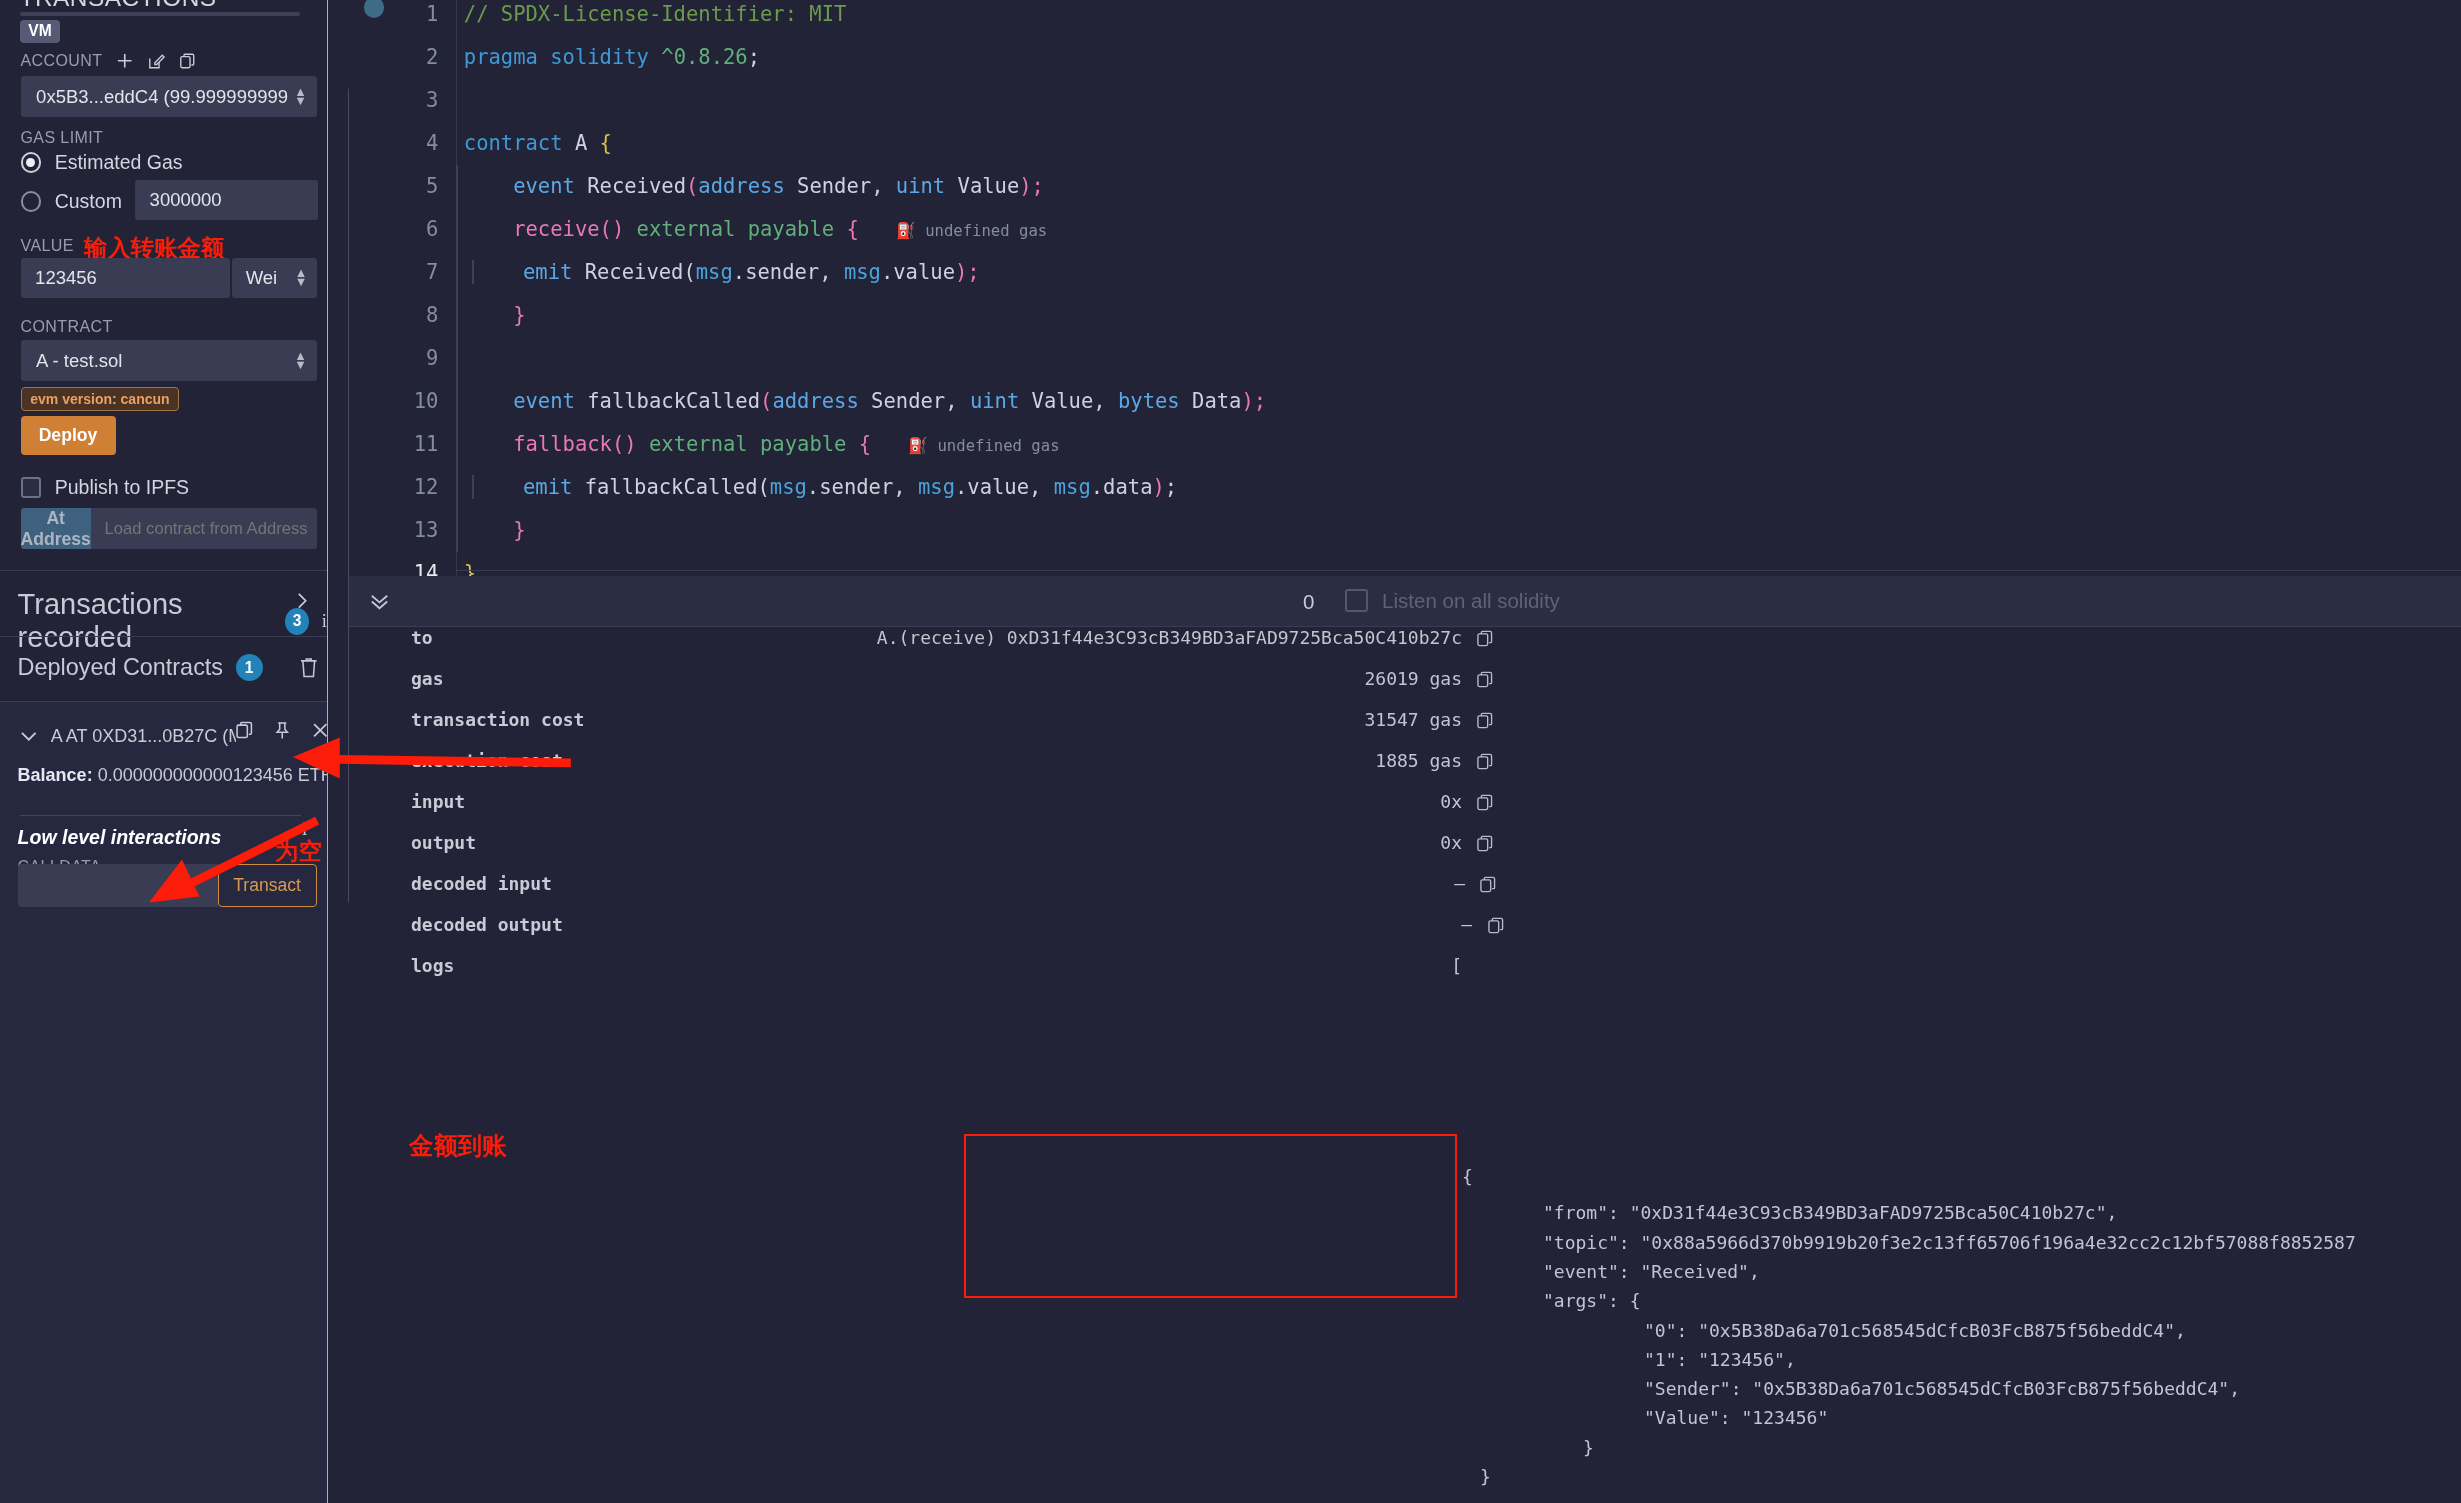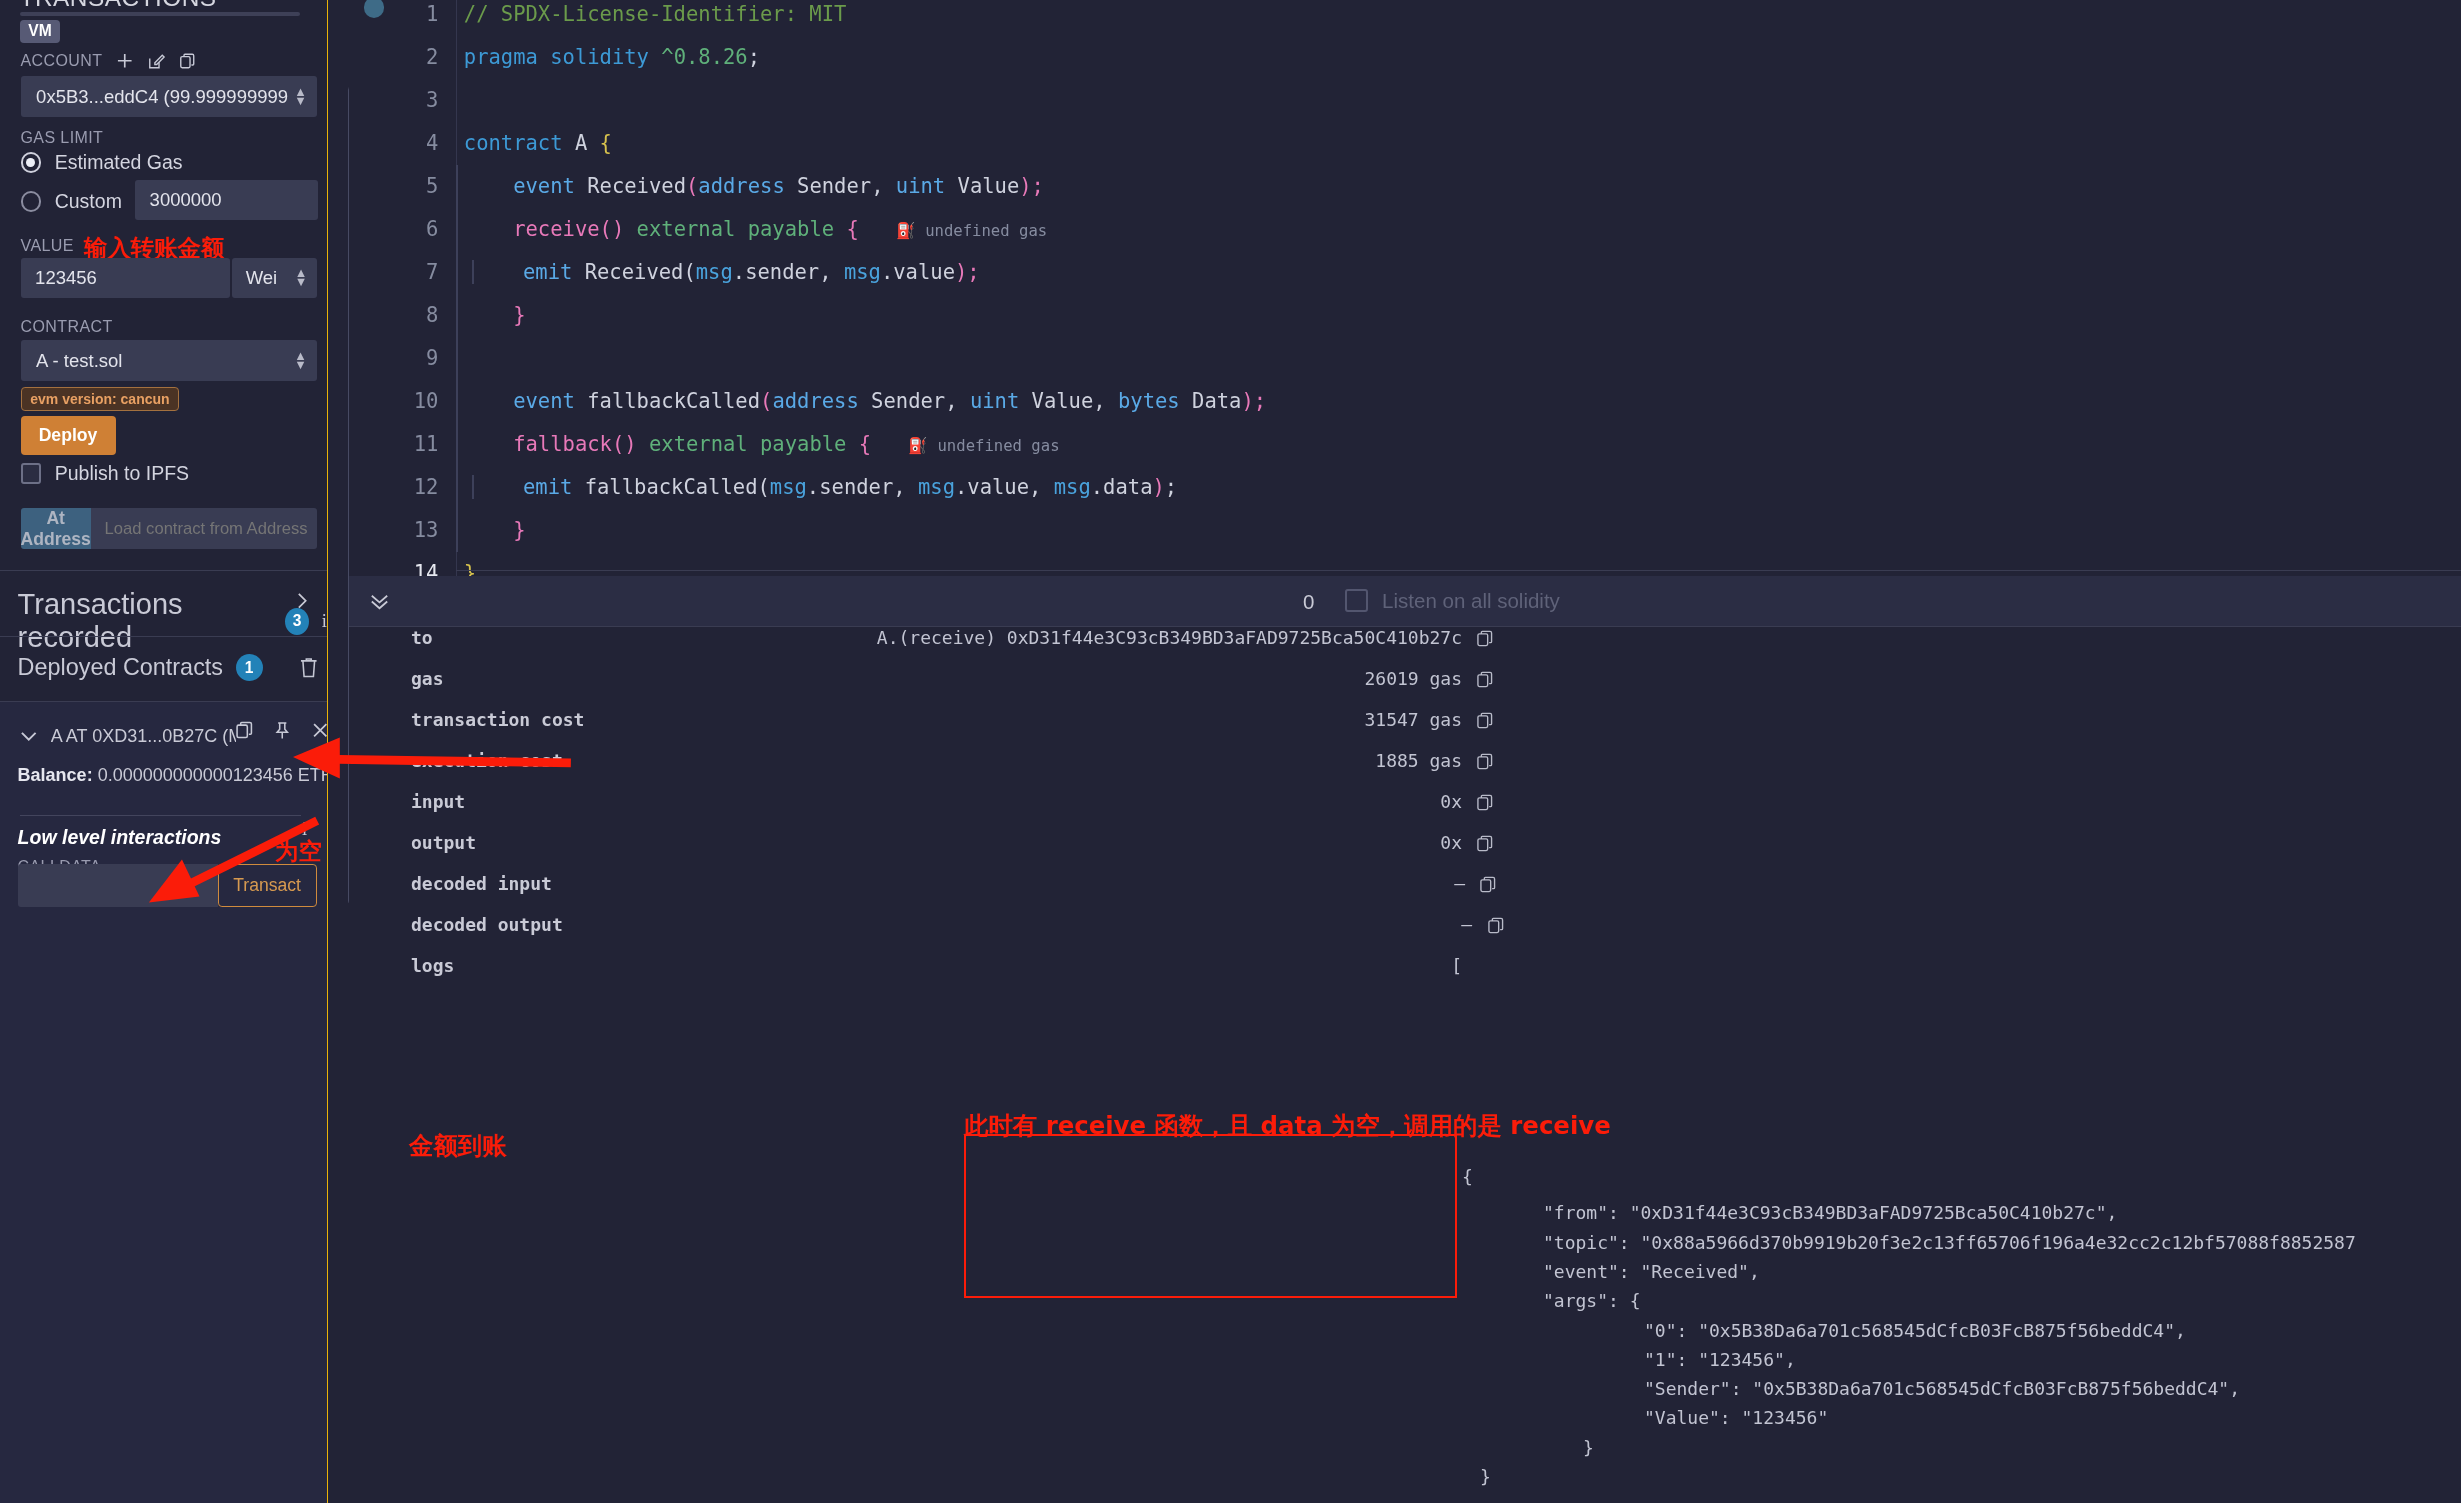--- a/index.html
+++ b/index.html
@@ -98,21 +98,21 @@
     position: absolute; left: 20.5px; top: 387px;
     background: #4b3324; border: 1px solid #a4713f; border-radius: 3.9px;
     color: #e8a063; font-size: 14px; font-weight: bold;
     padding: 2.9px 8.8px;
   }
   #deploy-btn {
     position: absolute; left: 20.5px; top: 416px; width: 95px; height: 39px;
     background: #cf8035; border: none; border-radius: 3.9px;
     color: #fff; font-size: 17.6px; font-weight: bold; cursor: pointer;
   }
-  #ipfs-row { position: absolute; left: 20.5px; top: 462px; display: flex; align-items: center; gap: 13.7px; text-align: right; }
+  #ipfs-row { position: absolute; left: 20.5px; top: 476px; display: flex; align-items: center; gap: 13.7px; text-align: right; }
   .cbx {
     width: 20.5px; height: 20.5px; border: 2px solid #6d7087;
     border-radius: 2.9px; background: #2b2d42; display: inline-block;
   }
   #ipfs-label { color: #d4d5e0; font-size: 19.5px; }
   #ataddr-group {
     position: absolute; left: 20.5px; top: 508px; width: 296px; height: 41px;
     display: flex; border-radius: 2.9px; overflow: hidden;
   }
   #at-address-btn {
@@ -528,21 +528,20 @@
             </svg></span>
         </div>
         <div class="txrow" style="top: 328px;">
           <span class="txkey">logs</span>
           <span class="txval" style="left: 1113px; transform: translateX(-100%);">[</span>
         </div>
       </div>
   </div>
 
   <div id="annot-amount">金额到账</div>
-  <div id="annot-receive">此时有 receive 函数，且 data 为空，调用的是 receive</div>
   <div id="json-box"></div>
 
   <svg class="arrow" style="left:283px; top:722px; width:293px; height:78px;" viewBox="0 0 300 80" width="293" height="78">
     <path d="M295,42 L40,38" stroke="#fb1c09" stroke-width="9" fill="none"></path>
     <path d="M10,36 L58,16 L58,58 Z" fill="#fb1c09"></path>
   </svg>
   <svg class="arrow" style="left:137px; top:809px; width:195px; height:107px;" viewBox="0 0 200 110" width="195" height="107">
     <path d="M185,12 L52,78" stroke="#fb1c09" stroke-width="9" fill="none"></path>
     <path d="M12,96 L46,52 L64,90 Z" fill="#fb1c09"></path>
   </svg>

